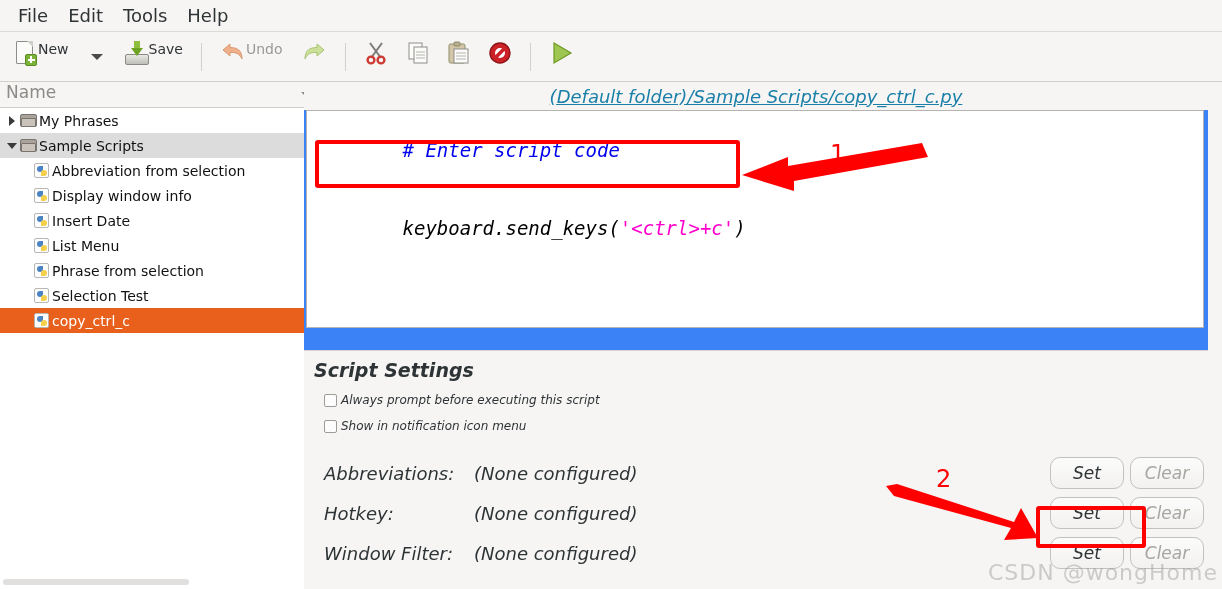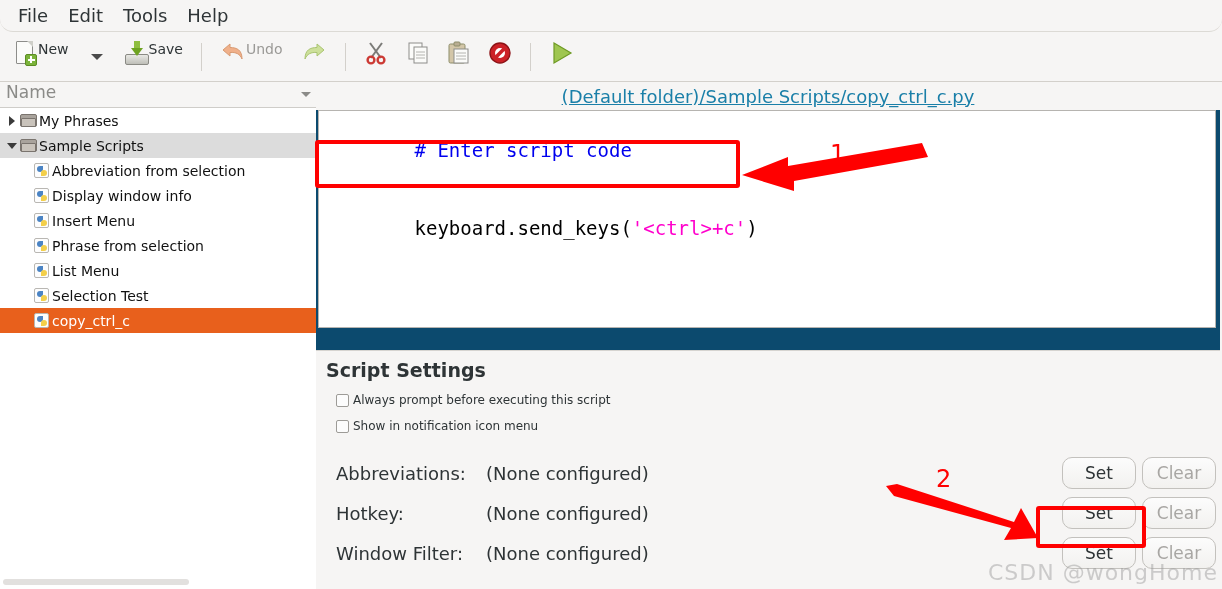--- a/index.html
+++ b/index.html
@@ -17,21 +17,20 @@
   }
 
   
   .menubar {
     position: absolute; left: 0; top: 0;
     width: 1222px; height: 32px;
     background: #f6f5f4;
     border-bottom: 1px solid #dcdad5;
     display: flex; align-items: center;
     padding-left: 8px;
-    border-radius: 13px;
   }
   .menubar .mitem {
     font-size: 18px; color: #2e3436;
     padding: 2px 10px;
     cursor: default;
   }
 
   
   .toolbar {
     position: absolute; left: 0; top: 32px;
@@ -213,23 +212,24 @@
     background: #ffffff;
   }
   .hscroll-thumb {
     position: absolute; left: 3px; top: 4px;
     width: 186px; height: 6px;
     background: #e2e0de; border-radius: 3px;
   }
 
   
   .main {
-    position: absolute; left: 316px; top: 82px;
+    position: absolute; left: 304px; top: 82px;
     width: 904px; height: 507px;
-    background: #0c4a6e;
+    background: #3b82f6;
+    font-style: italic;
   }
   .pathbar {
     height: 28px;
     display: flex; align-items: center; justify-content: center;
     background: #f6f5f4;
   }
   .pathlink {
     font-size: 18px; color: #1a7fa8;
     text-decoration: underline;
     cursor: pointer;
@@ -491,39 +491,39 @@
           </span>
         <span class="tlabel">Display window info</span>
       </div>
 
       <div class="trow plain">
         <span class="indent"></span>
         <span class="ico-py">
             <span class="b"></span>
             <span class="y"></span>
           </span>
-        <span class="tlabel">Insert Menu</span>
+        <span class="tlabel">Insert Date</span>
       </div>
 
       <div class="trow plain">
         <span class="indent"></span>
         <span class="ico-py">
             <span class="b"></span>
             <span class="y"></span>
           </span>
-        <span class="tlabel">Phrase from selection</span>
+        <span class="tlabel">List Menu</span>
       </div>
 
       <div class="trow plain">
         <span class="indent"></span>
         <span class="ico-py">
             <span class="b"></span>
             <span class="y"></span>
           </span>
-        <span class="tlabel">List Menu</span>
+        <span class="tlabel">Phrase from selection</span>
       </div>
 
       <div class="trow plain">
         <span class="indent"></span>
         <span class="ico-py">
             <span class="b"></span>
             <span class="y"></span>
           </span>
         <span class="tlabel">Selection Test</span>
       </div>

